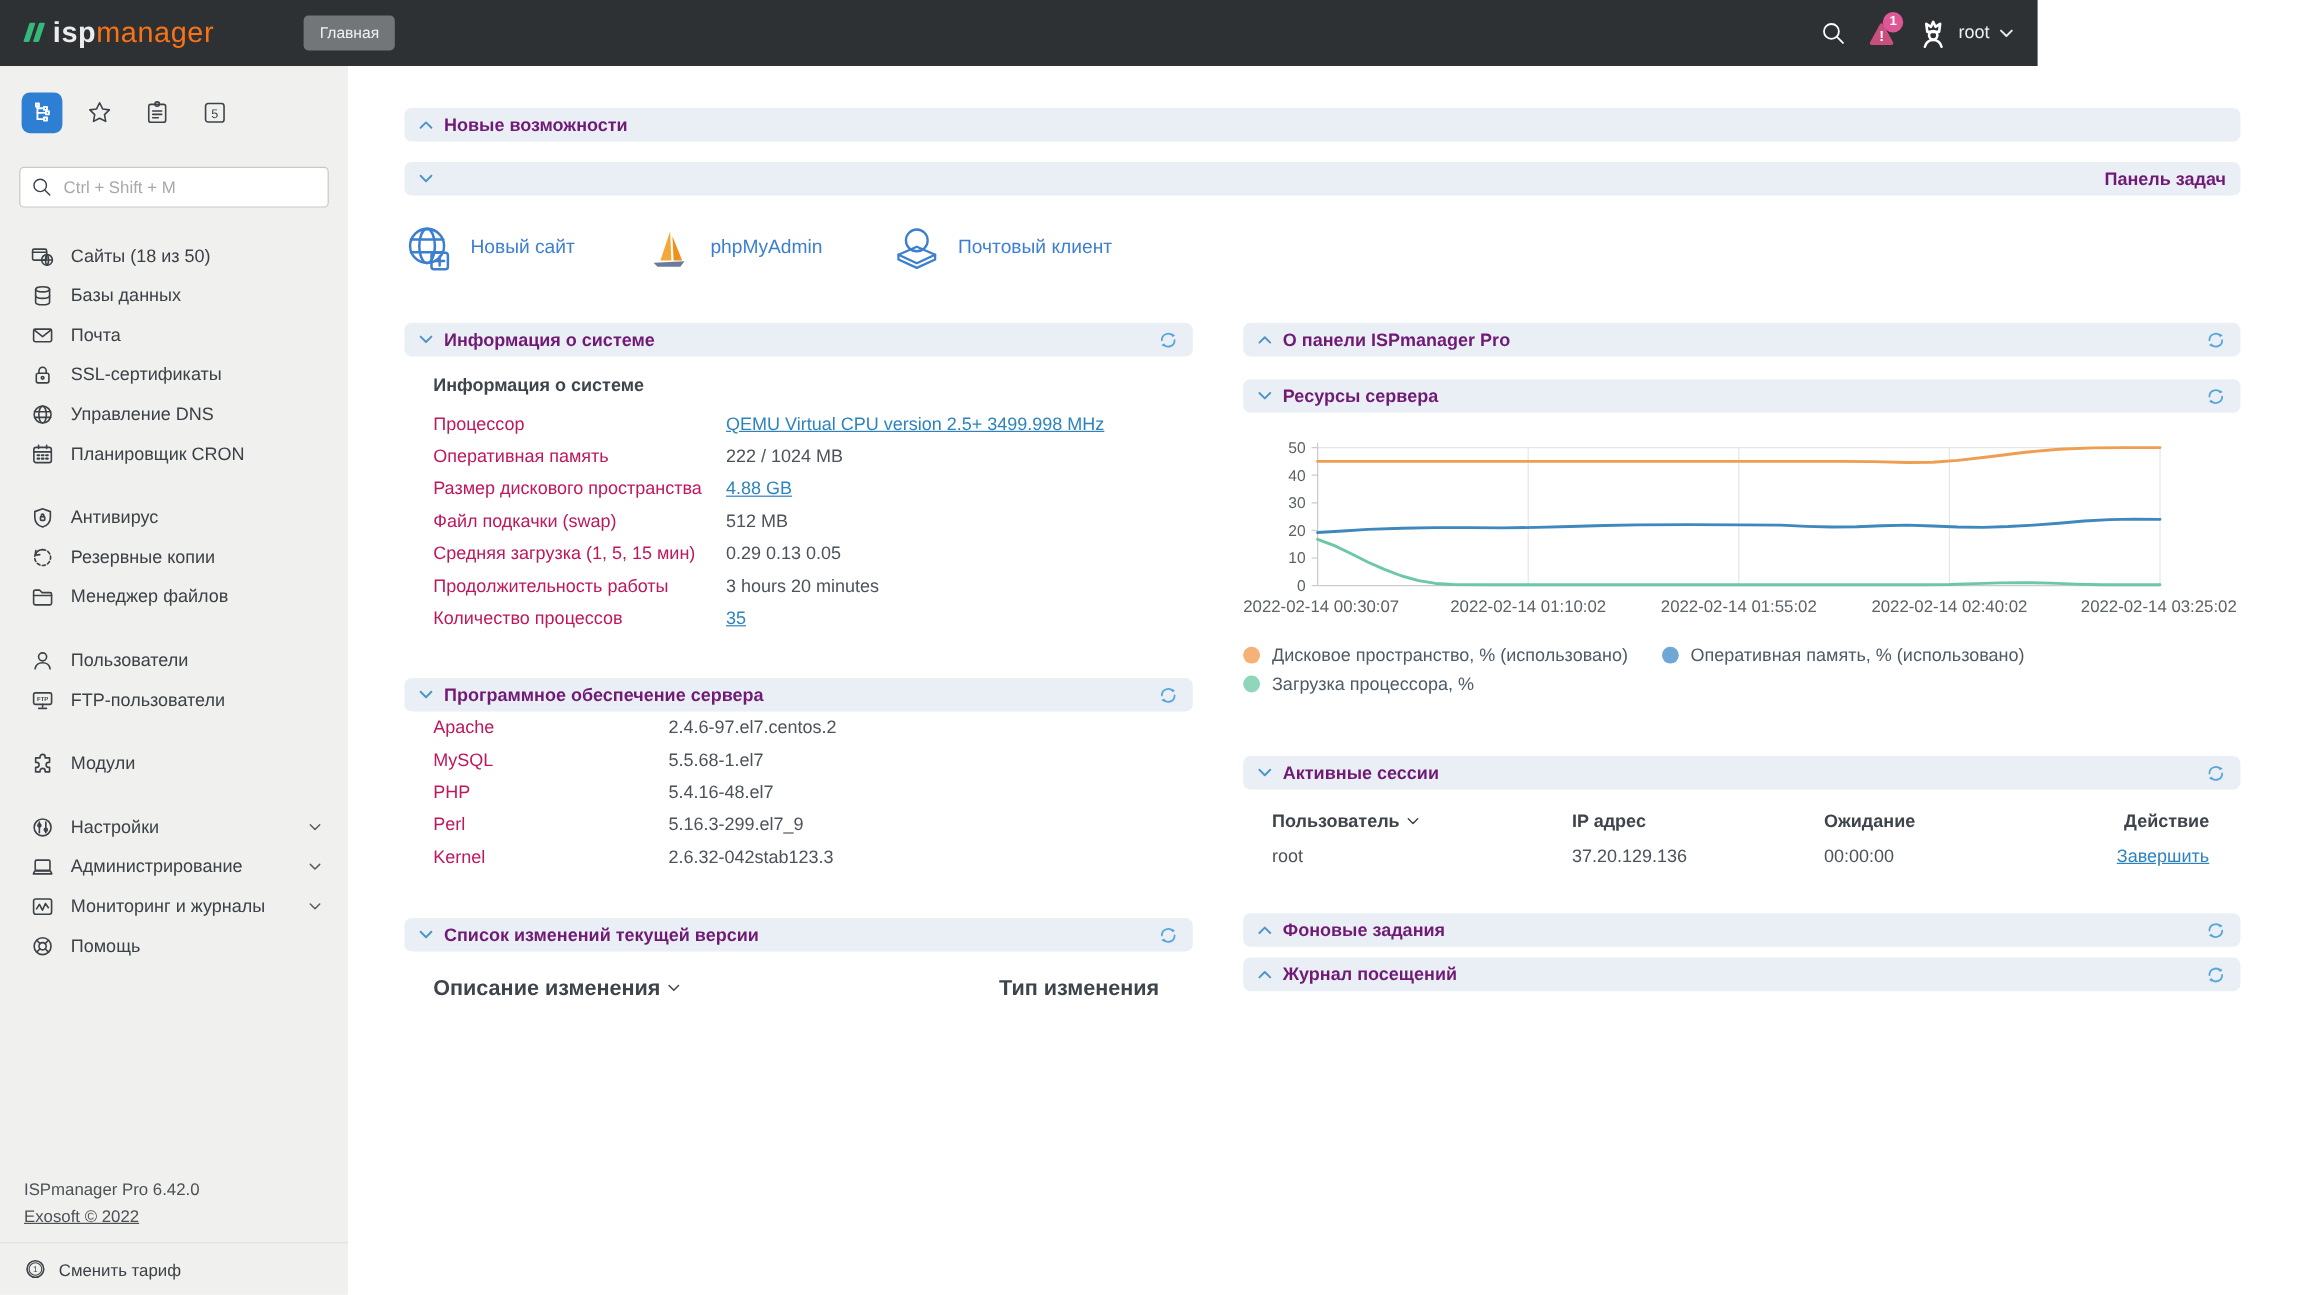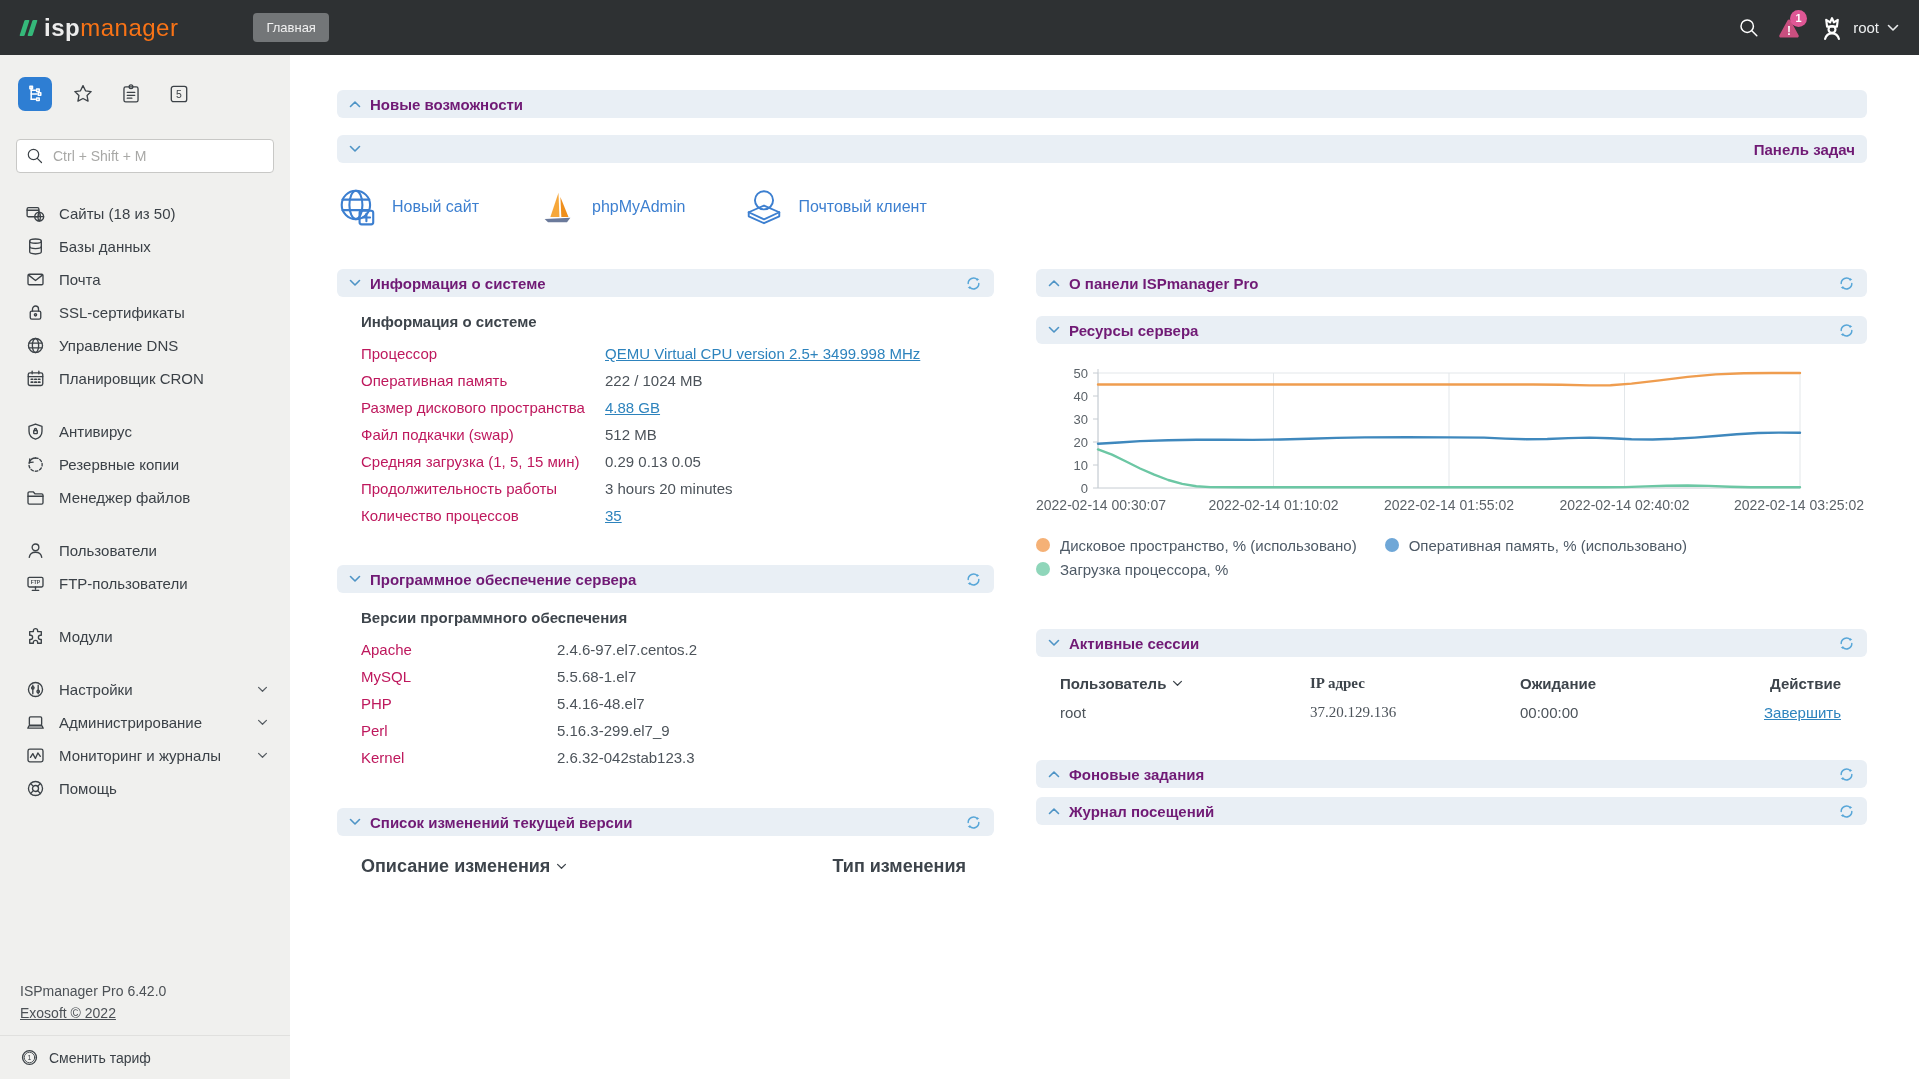--- a/index.html
+++ b/index.html
@@ -1,20 +1,20 @@
 <!DOCTYPE html>
 <html><head>
 <meta charset="utf-8">
 <style>
   * { margin:0; padding:0; box-sizing:border-box; }
   html,body { width:1919px; height:1079px; overflow:hidden; background:#fff;
     font-family:"Liberation Sans", sans-serif; color:#474e55; }
 
   
-  .topbar { position:absolute; left:0; top:0; width:1919px; height:55px;
+  .topbar { position:absolute; left:0; top:0; width:1698px; height:55px;
     background:#2e3133; display:flex; align-items:center; }
   .logo { display:flex; align-items:baseline; margin-left:22px; cursor:default; }
   .logo .slashes { display:inline-block; margin-right:6px; }
   .logo .slashes i { display:inline-block; width:5px; height:16px; background:#35b87a;
     transform:skewX(-18deg); margin-right:3px; border-radius:1px; }
   .logo .isp { font-size:24px; font-weight:bold; color:#ececec; letter-spacing:.5px; }
   .logo .mgr { font-size:24px; color:#f97316; letter-spacing:.5px; }
   .tab-home { margin-left:75px; background:#737678; color:#f2f2f2; font-size:13px;
     padding:7px 13px; border-radius:4px; cursor:pointer; }
   .topbar-right { margin-left:auto; display:flex; align-items:center; margin-right:20px; }
@@ -91,21 +91,21 @@
   .chartwrap { margin-top:13px; }
   .legend { font-size:15px; color:#4e5a66; margin-top:4px; }
   .legrow { display:flex; align-items:center; height:24px; gap:10px; }
   .legrow .dot { width:14px; height:14px; border-radius:50%; flex:0 0 14px; }
   .legrow .litem { display:flex; align-items:center; gap:10px; margin-right:18px; }
   .sec-sess { margin-top:48px; }
   .sesshead, .sessrow { display:flex; align-items:center; font-size:15px; padding-left:24px; }
   .sesshead { margin-top:18px; font-weight:bold; color:#3d444b; }
   .sessrow { margin-top:12px; color:#4c535a; }
   .sc1 { width:250px; flex:0 0 250px; display:flex; align-items:center; }
-  .sc2 { width:210px; flex:0 0 210px;font-family:Liberation Serif, serif; }
+  .sc2 { width:210px; flex:0 0 210px; }
   .sc3 { width:220px; flex:0 0 220px; }
   .sc4 { margin-left:auto; margin-right:26px; }
   .sec-bg { margin-top:39px; margin-bottom:9px; }
 
   .chart-txt { font-size:13px; fill:#5b6268; }
   .chart-xtxt { font-size:14px; fill:#5b6268; }
 
   svg.icon-dark path, svg.icon-dark rect, svg.icon-dark circle, svg.icon-dark ellipse,
   svg.icon-dark polyline, svg.icon-dark line {
     fill:none; stroke:#3c4247; stroke-width:1.2; stroke-linecap:round; stroke-linejoin:round; }
@@ -458,21 +458,20 @@
         <span class="title">Программное обеспечение сервера</span>
         <span class="rfr">
           <svg class="rfr" width="17" height="17" viewBox="0 0 16 16">
             <path d="M13 8a5 5 0 0 1-8.6 3.5"></path>
               <path d="M3 8a5 5 0 0 1 8.6-3.5"></path>
             <polygon points="11.2,2.8 13.4,4.3 10.9,5.5"></polygon>
               <polygon points="4.8,13.2 2.6,11.7 5.1,10.5"></polygon>
           </svg>
         </span>
       </div>
-      <div class="subhead">Версии программного обеспечения</div>
       <div class="inforow softrow">
           <span class="lab">Apache</span>
           <span class="val">2.4.6-97.el7.centos.2</span>
         </div>
       <div class="inforow softrow">
           <span class="lab">MySQL</span>
           <span class="val">5.5.68-1.el7</span>
         </div>
       <div class="inforow softrow">
           <span class="lab">PHP</span>

